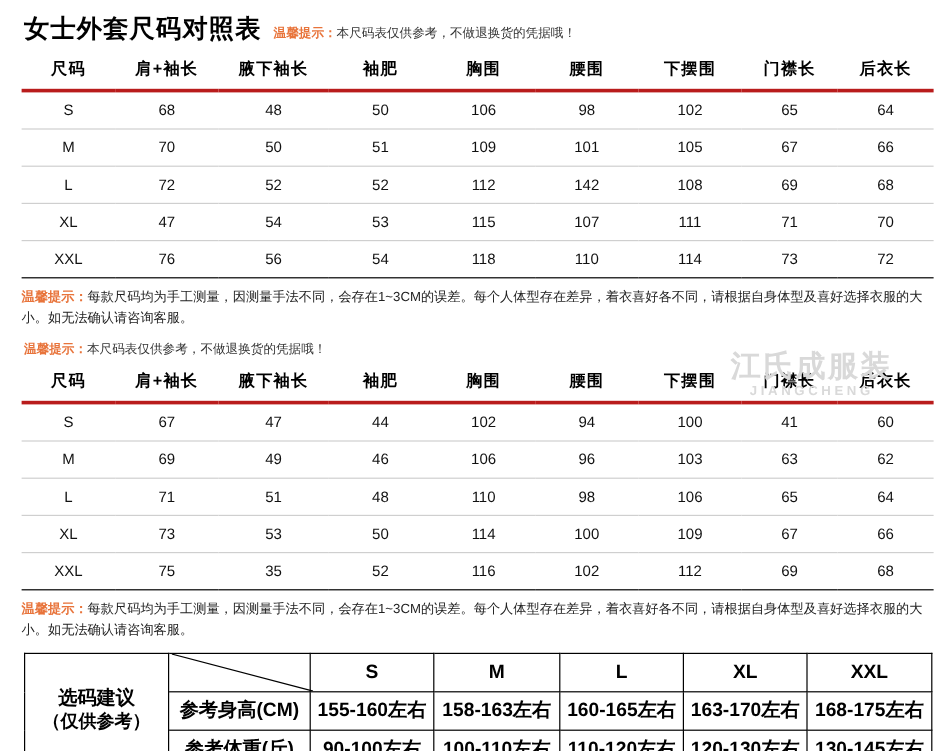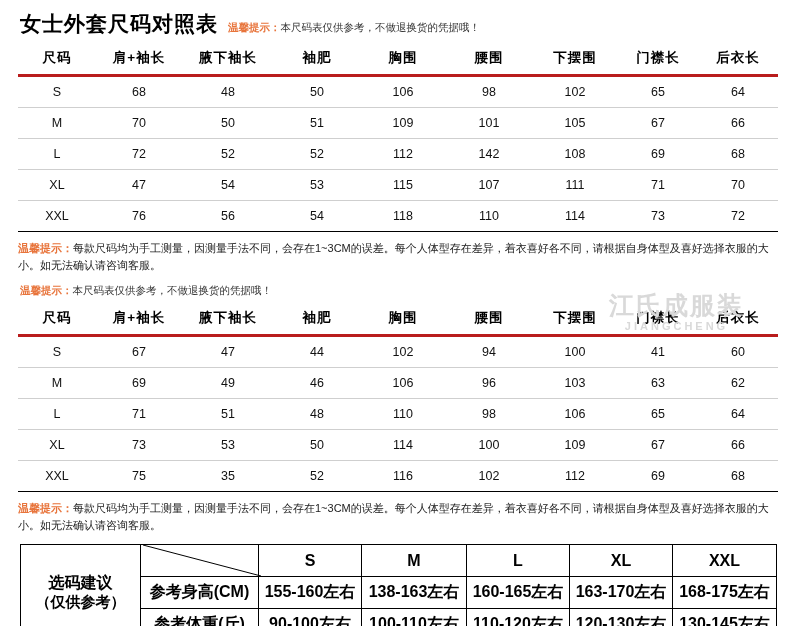--- a/index.html
+++ b/index.html
@@ -357,21 +357,21 @@
         </td>
         <td class="hdr">S</td>
         <td class="hdr">M</td>
         <td class="hdr">L</td>
         <td class="hdr">XL</td>
         <td class="hdr">XXL</td>
       </tr>
       <tr>
         <td class="rowlabel">参考身高(CM)</td>
         <td class="val">155-160左右</td>
-        <td class="val">138-163左右</td>
+        <td class="val">158-163左右</td>
         <td class="val">160-165左右</td>
         <td class="val">163-170左右</td>
         <td class="val">168-175左右</td>
       </tr>
       <tr>
         <td class="rowlabel">参考体重(斤)</td>
         <td class="val">90-100左右</td>
         <td class="val">100-110左右</td>
         <td class="val">110-120左右</td>
         <td class="val">120-130左右</td>

